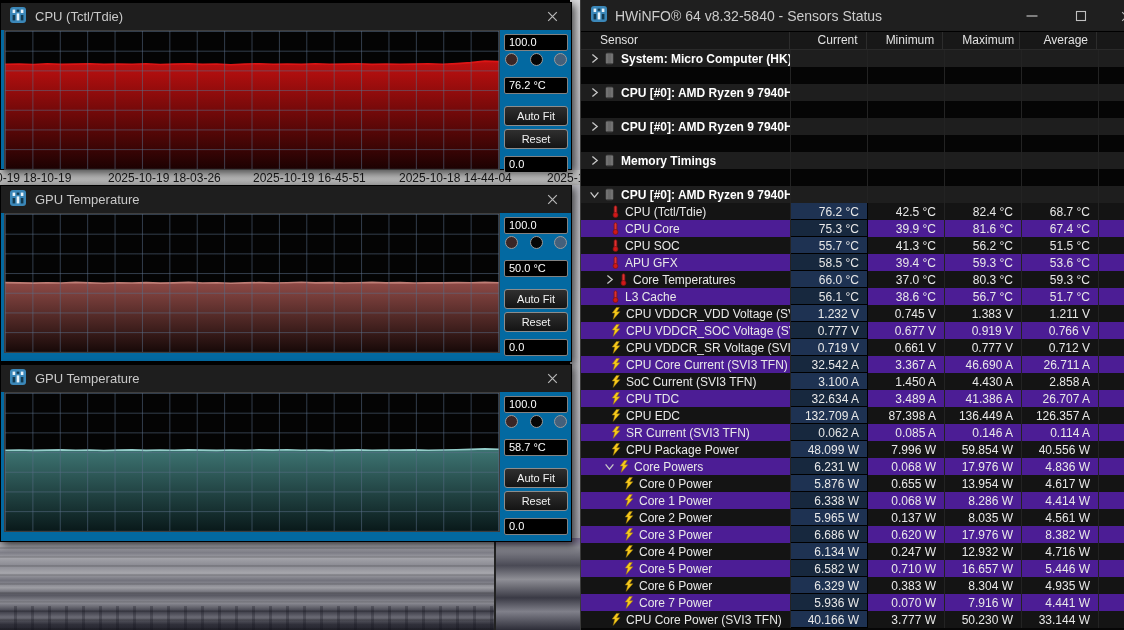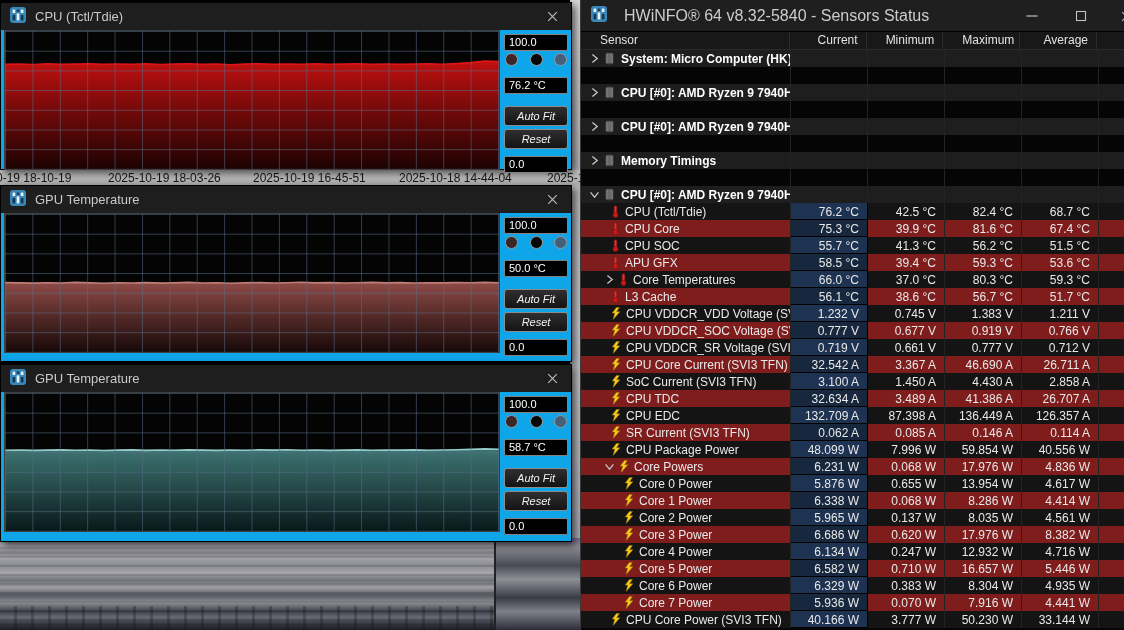--- a/index.html
+++ b/index.html
@@ -26,60 +26,60 @@
     background:linear-gradient(180deg,#7a6f92 0,#8a8a92 10%,#4a4a55 30%,#8f8f96 45%,
       #3a3a45 65%,#80808a 80%,#2d2d38 100%);}
 
   
   .gwin{position:absolute;left:0;width:572px;background:#141414;border:1px solid #000;
         box-sizing:border-box;box-shadow:3px 3px 8px rgba(0,0,0,.65);}
   .w1{top:2px;height:168px}.w2{top:185px;height:177px}.w3{top:364px;height:178px}
   .gtitle{height:27px;display:flex;align-items:center;background:#1e1e1e;padding:0 10px 0 9px;}
   .gtitle-text{color:#c9c9c9;font-size:13px;margin-left:9px;flex:1;white-space:nowrap;overflow:hidden;}
   .xbtn{display:flex;align-items:center;justify-content:center;width:18px;height:18px;cursor:default;}
-  .gbody{position:relative;height:calc(100% - 27px);background:#0ea5e9;}
+  .gbody{position:relative;height:calc(100% - 27px);background:#0369a1;}
   .plot{position:absolute;left:3px;top:0;width:494px;height:138px;background:#040404;
         border:1px solid #3f3f3f;box-sizing:content-box;}
   .plotsvg{position:absolute;left:0;top:0;width:494px;height:138px;display:block;}
   .gridlayer{position:absolute;left:0;top:0;width:494px;height:138px;pointer-events:none;}
   .gpanel{position:absolute;left:503px;top:0;width:64px;bottom:0;}
   .vbox{position:absolute;left:0;right:0;height:15px;background:#000;border:1px solid #828282;
         border-radius:2px;color:#fff;font-size:11px;line-height:15px;padding:0 4px;box-sizing:content-box;}
   .vb-max{top:4px}.vb-cur{top:47px}.vb-min{top:126px}
   .circles{position:absolute;top:23px;left:1px;right:1px;display:flex;justify-content:space-between;}
   .circ{width:13px;height:13px;border-radius:50%;border:1px solid #9a9a9a;box-sizing:border-box;}
   .gbtn{position:absolute;left:0;right:0;height:20px;background:linear-gradient(#2f2f2f,#141414);
         border:1px solid #8c8c8c;border-radius:3px;color:#f2f2f2;font-size:11px;
-        font-family:"Liberation Sans",sans-serif;padding:0;font-style:italic;}
+        font-family:"Liberation Sans",sans-serif;padding:0;}
   .btn-autofit{top:76px}.btn-reset{top:99px}
 
   
   .hwin{position:absolute;left:580px;top:0;width:544px;height:630px;background:#060606;
         border-left:1px solid #3a3a3a;box-sizing:border-box;overflow:hidden;}
   .htitle{position:relative;height:32px;background:#1f1f1f;display:flex;align-items:center;
           padding-left:10px;border-bottom:1px solid #000;box-sizing:border-box;}
-  .htitle-text{color:#cccccc;font-size:16px;margin-left:17px;white-space:nowrap;}
+  .htitle-text{color:#cccccc;font-size:14px;margin-left:8px;white-space:nowrap;}
   .wctl{position:absolute;top:6px;width:28px;height:20px;display:flex;align-items:center;justify-content:center;}
   .ctl-min{left:437px}.ctl-max{left:486px}.ctl-close{left:531px}
   .thead{height:18px;display:flex;background:#181818;border-bottom:1px solid #2a2a2a;
          color:#e2e2e2;font-size:12px;box-sizing:border-box;}
   .th{box-sizing:border-box;border-right:1px solid #2c2c2c;padding:1px 8px 0 19px;white-space:nowrap;}
   .th.sensor{width:210px;}
   .th.val{width:77px;text-align:right;}
   .th.filler{flex:1;border-right:none;}
   .tbody{position:relative;}
   .trow{height:17px;display:flex;font-size:12px;color:#e8e8e8;align-items:stretch;box-sizing:border-box;}
   .cell{box-sizing:border-box;border-right:1px solid #232323;display:flex;align-items:center;overflow:hidden;}
   .cell.sensor{width:210px;padding-left:6px;white-space:nowrap;}
   .cell.val{width:77px;justify-content:flex-end;padding-right:8px;}
   .cell.filler{flex:1;border-right:none;}
   .trow.gap{background:#050505;}
   .trow.group{background:#1e1e1e;font-weight:bold;color:#fff;}
   .trow.r-even{background:#141414;}
-  .trow.r-odd{background:#7f1d1d;}
+  .trow.r-odd{background:#4c1d95;}
   .cell.cur{border-right:1px solid #000;box-shadow:inset 0 -1px 0 #000;}
   .r-even .cur{background:#1e3252;}
   .r-odd .cur{background:#17283e;}
   .ic{flex:0 0 auto;}
   .lbl{margin-left:5px;overflow:hidden;text-overflow:clip;white-space:nowrap;}
 </style>
 </head>
 <body>
 
 <div class="screen">

